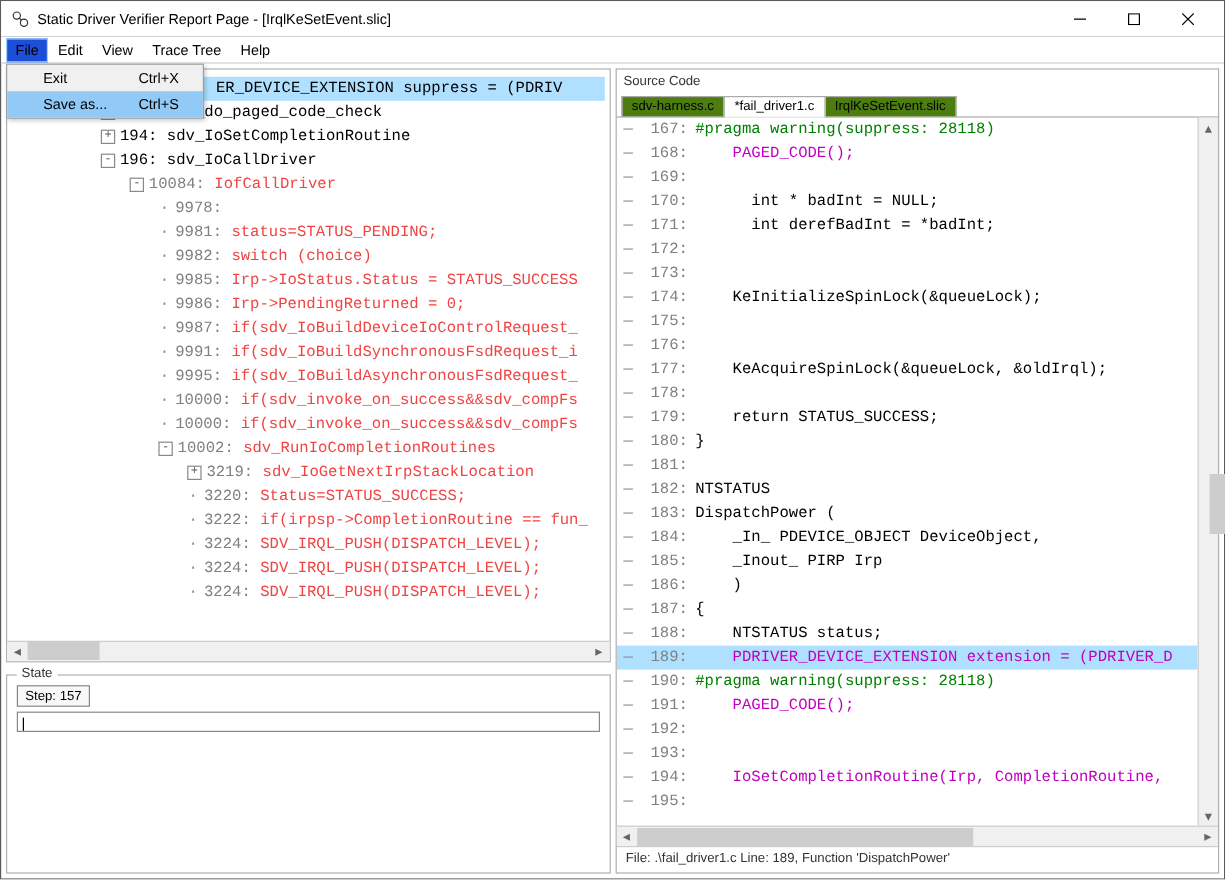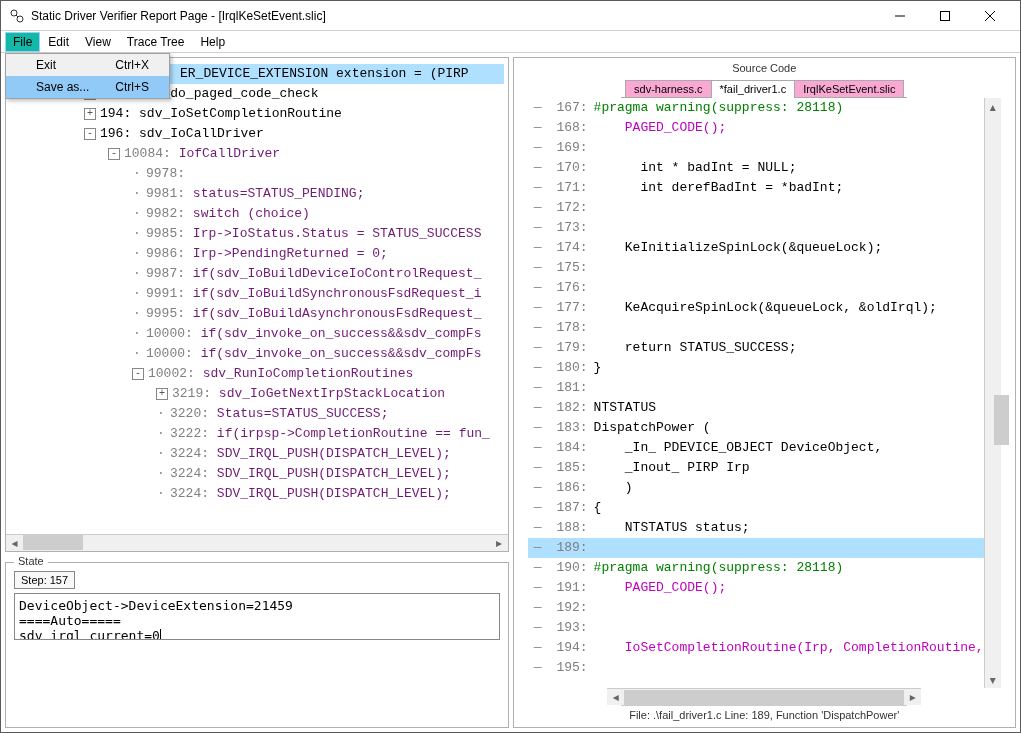--- a/index.html
+++ b/index.html
@@ -6,55 +6,55 @@
   html, body { margin: 0; padding: 0; font-family: "Segoe UI", Tahoma, sans-serif; font-size: 12px; color: #000; background: #fff; }
   .window { width: 1021px; height: 733px; border: 1px solid #5a5a5a; display: flex; flex-direction: column; position: relative; }
   .titlebar { height: 30px; background: #fff; display: flex; align-items: center; padding: 0 8px; border-bottom: 1px solid #d0d0d0; }
   .titlebar .appicon { width: 16px; height: 16px; margin-right: 6px; display:inline-flex; align-items:center; justify-content:center;}
   .titlebar .title { flex: 1; font-size: 12px; }
   .winbtns { display: flex; gap: 0; }
   .winbtn { width: 45px; height: 29px; display: flex; align-items: center; justify-content: center; }
   .winbtn svg { stroke: #000; stroke-width: 1; fill: none; }
   .menubar { height: 22px; background: #fff; display: flex; align-items: center; padding: 0 4px; border-bottom: 1px solid #d0d0d0; position: relative; }
   .menuitem { padding: 13px 8px; font-size: 12px; }
-  .menuitem.open { background: #14b8a6; border: 1px solid #99d1ff; padding: 2px 7px; }
+  .menuitem.open { background: #1d4ed8; border: 1px solid #99d1ff; padding: 2px 7px; }
   .dropdown { position: absolute; top: 22px; left: 4px; width: 165px; background: #f0f0f0; border: 1px solid #a0a0a0; box-shadow: 2px 2px 4px rgba(0,0,0,0.25); z-index: 10; }
   .dropdown .ditem { display: flex; justify-content: space-between; padding: 4px 20px 4px 30px; font-size: 12px; }
   .dropdown .ditem.hl { background: #91c9f7; }
   .client { flex: 1; display: flex; padding: 4px; gap: 4px; min-height: 0; }
   .leftcol { flex: 1; display: flex; flex-direction: column; gap: 4px; min-width: 0; }
   .rightcol { flex: 1; display: flex; flex-direction: column; min-width: 0; }
   .panel { border: 1px solid #b0b0b0; display: flex; flex-direction: column; min-height: 0; position: relative; }
   .panel-title { position: absolute; top: -8px; left: 8px; background:#fff; padding:0 4px; font-size:11px; color:#333;}
   .tracepanel { flex: 3; min-height: 0; }
   .statepanel { flex: 1; min-height: 0; margin-top:6px;}
-  .srcpanel { flex: 1; min-height: 0; align-items: center; }
+  .srcpanel { flex: 1; min-height: 0; }
   .scrollarea { flex: 1; overflow: hidden; position: relative; font-family: Consolas, "Courier New", monospace; font-size: 13px; line-height: 20px; white-space: nowrap; }
   .tree { padding: 6px 4px; }
   .treeline { display: flex; align-items: center; height: 20px; }
   .treeline .twist { width: 12px; height: 12px; border: 1px solid #888; margin-right: 4px; display:flex; align-items:center; justify-content:center; font-size:10px; color:#555; line-height:1;}
   .treeline .dot { width:10px; text-align:center; color:#888; margin-right:4px;}
   .ln { color: #808080; }
-  .txt { color: #701a75; }
+  .txt { color: #ef4444; }
   .bold { color: #000; }
   .treeline.hl { background: #b0e0ff; }
   .treeline.hl .ln, .treeline.hl .txt { color:#000; }
   .treeline.rootline .ln, .treeline.rootline .txt { color:#000; }
   .hscroll { height: 17px; background: #f0f0f0; border-top: 1px solid #ccc; display:flex; align-items:center;}
   .hscroll .thumb { height: 15px; background: #cdcdcd; }
   .hscroll .arrow { width:17px; height:17px; display:flex; align-items:center; justify-content:center; color:#666;}
   .vscroll { width: 17px; background: #f0f0f0; border-left: 1px solid #ccc; display:flex; flex-direction:column; align-items:center;}
   .vscroll .thumb { width: 15px; background: #cdcdcd; }
   .vscroll .arrow { width:17px; height:17px; display:flex; align-items:center; justify-content:center; color:#666;}
   .scrollwrap { display:flex; flex:1; min-height:0;}
   .stateinner { padding: 8px; }
   .stepbox { display:inline-block; border:1px solid #888; padding:2px 6px; font-size:11px; margin-bottom:4px; background:#f8f8f8;}
   .stateedit { border:1px solid #888; padding:4px; height: calc(100% - 30px); font-family: Consolas, monospace; font-size:13px; white-space: pre; overflow:hidden;}
   .tabs { display:flex; border-bottom:1px solid #aaa; padding:4px 4px 0 4px; gap:0; }
-  .tab { border:1px solid #aaa; border-bottom:none; padding:2px 8px; font-size:11px; background:#f9a8d4; margin-right:-1px; position:relative;}
+  .tab { border:1px solid #aaa; border-bottom:none; padding:2px 8px; font-size:11px; background:#4d7c0f; margin-right:-1px; position:relative;}
   .tab.active { background:#fff; z-index:2;}
   .tab.active::after { content:""; position:absolute; left:0; right:0; bottom:-1px; height:1px; background:#fff;}
   .srcline { display:flex; height:20px; align-items:center; padding-left:6px;}
   .srcline .dash { color:#888; margin-right:4px;}
   .lnno { color:#808080; min-width:42px; text-align:right;}
   .code { margin-left:6px; color:#000;}
   .code.green { color:#008000;}
   .code.magenta { color:#c000c0;}
   .srcline.hl { background:#b0e0ff;}
   .statusbar { height:22px; border-top:1px solid #ccc; padding:3px 8px; font-size:11px; color:#333;}
@@ -115,21 +115,21 @@
   </div>
 
   <div class="client">
 
     <div class="leftcol">
       <div class="panel tracepanel">
         <div class="scrollwrap">
           <div class="scrollarea">
             <div class="tree" id="tree">
                 <div class="treeline hl rootline" style="padding-left: 170px;">
-                  <span class="txt">ER_DEVICE_EXTENSION extension = (PIRP</span>
+                  <span class="txt">ER_DEVICE_EXTENSION suppress = (PDRIV</span>
                 </div>
                 <div class="treeline" style="padding-left: 74px;"><span class="twist">+</span><span class="ln bold">191:</span>&nbsp;<span class="txt bold">sdv_do_paged_code_check</span></div>
                 <div class="treeline" style="padding-left: 74px;"><span class="twist">+</span><span class="ln bold">194:</span>&nbsp;<span class="txt bold">sdv_IoSetCompletionRoutine</span></div>
                 <div class="treeline" style="padding-left: 74px;"><span class="twist">-</span><span class="ln bold">196:</span>&nbsp;<span class="txt bold">sdv_IoCallDriver</span></div>
                 <div class="treeline" style="padding-left: 98px;"><span class="twist">-</span><span class="ln ">10084:</span>&nbsp;<span class="txt ">IofCallDriver</span></div>
                 <div class="treeline" style="padding-left: 122px;"><span class="dot">·</span><span class="ln ">9978:</span>&nbsp;</div>
                 <div class="treeline" style="padding-left: 122px;"><span class="dot">·</span><span class="ln ">9981:</span>&nbsp;<span class="txt ">status=STATUS_PENDING;</span></div>
                 <div class="treeline" style="padding-left: 122px;"><span class="dot">·</span><span class="ln ">9982:</span>&nbsp;<span class="txt ">switch (choice)</span></div>
                 <div class="treeline" style="padding-left: 122px;"><span class="dot">·</span><span class="ln ">9985:</span>&nbsp;<span class="txt ">Irp-&gt;IoStatus.Status = STATUS_SUCCESS</span></div>
                 <div class="treeline" style="padding-left: 122px;"><span class="dot">·</span><span class="ln ">9986:</span>&nbsp;<span class="txt ">Irp-&gt;PendingReturned = 0;</span></div>
@@ -153,23 +153,21 @@
           <div class="thumb" style="width:60px;margin-left:0;"></div>
           <div style="flex:1"></div>
           <div class="arrow">▸</div>
         </div>
       </div>
 
       <div class="panel statepanel">
         <div class="panel-title">State</div>
         <div class="stateinner">
           <div class="stepbox">Step: 157</div>
-          <div class="stateedit"><span>DeviceObject-&gt;DeviceExtension=21459
-====Auto=====
-sdv irql current=0</span><span class="cursor"></span></div>
+          <div class="stateedit"><span class="cursor"></span></div>
         </div>
       </div>
     </div>
 
     <div class="rightcol">
       <div class="panel srcpanel">
         <div class="srcheader">Source Code</div>
         <div class="tabs">
           <div class="tab">sdv-harness.c</div>
           <div class="tab active">*fail_driver1.c</div>
@@ -283,20 +281,21 @@
                   <span class="code">{</span>
                 </div>
                 <div class="srcline">
                   <span class="dash">—</span>
                   <span class="lnno">188:</span>
                   <span class="code">&nbsp;&nbsp;&nbsp;&nbsp;NTSTATUS&nbsp;status;</span>
                 </div>
                 <div class="srcline hl">
                   <span class="dash">—</span>
                   <span class="lnno">189:</span>
+                  <span class="code magenta">&nbsp;&nbsp;&nbsp;&nbsp;PDRIVER_DEVICE_EXTENSION&nbsp;extension&nbsp;=&nbsp;(PDRIVER_D</span>
                 </div>
                 <div class="srcline">
                   <span class="dash">—</span>
                   <span class="lnno">190:</span>
                   <span class="code green">#pragma&nbsp;warning(suppress:&nbsp;28118)</span>
                 </div>
                 <div class="srcline">
                   <span class="dash">—</span>
                   <span class="lnno">191:</span>
                   <span class="code magenta">&nbsp;&nbsp;&nbsp;&nbsp;PAGED_CODE();</span>

